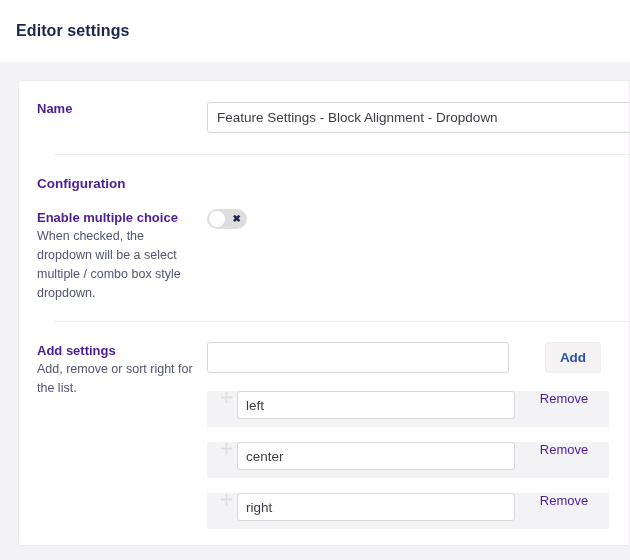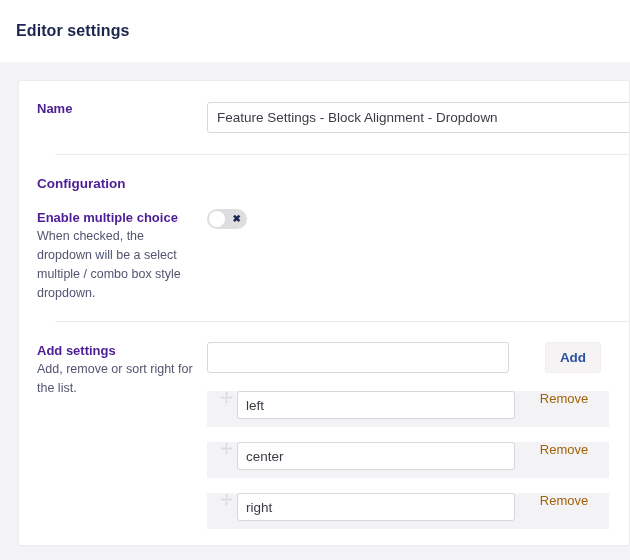--- a/index.html
+++ b/index.html
@@ -188,21 +188,21 @@
     font-family: "Liberation Sans", sans-serif;
     font-size: 13.5px;
     color: #3b3b45;
     padding: 0 8px;
     outline: none;
   }
   .remove-link {
     flex: 1 1 auto;
     text-align: center;
     font-size: 13px;
-    color: #a16207;
+    color: #4c1d95;
     cursor: pointer;
     padding-left: 4px;
   }
 </style>
 </head>
 <body>
 
 <div class="page-header">
   <div class="page-title">Editor settings</div>
 </div>

